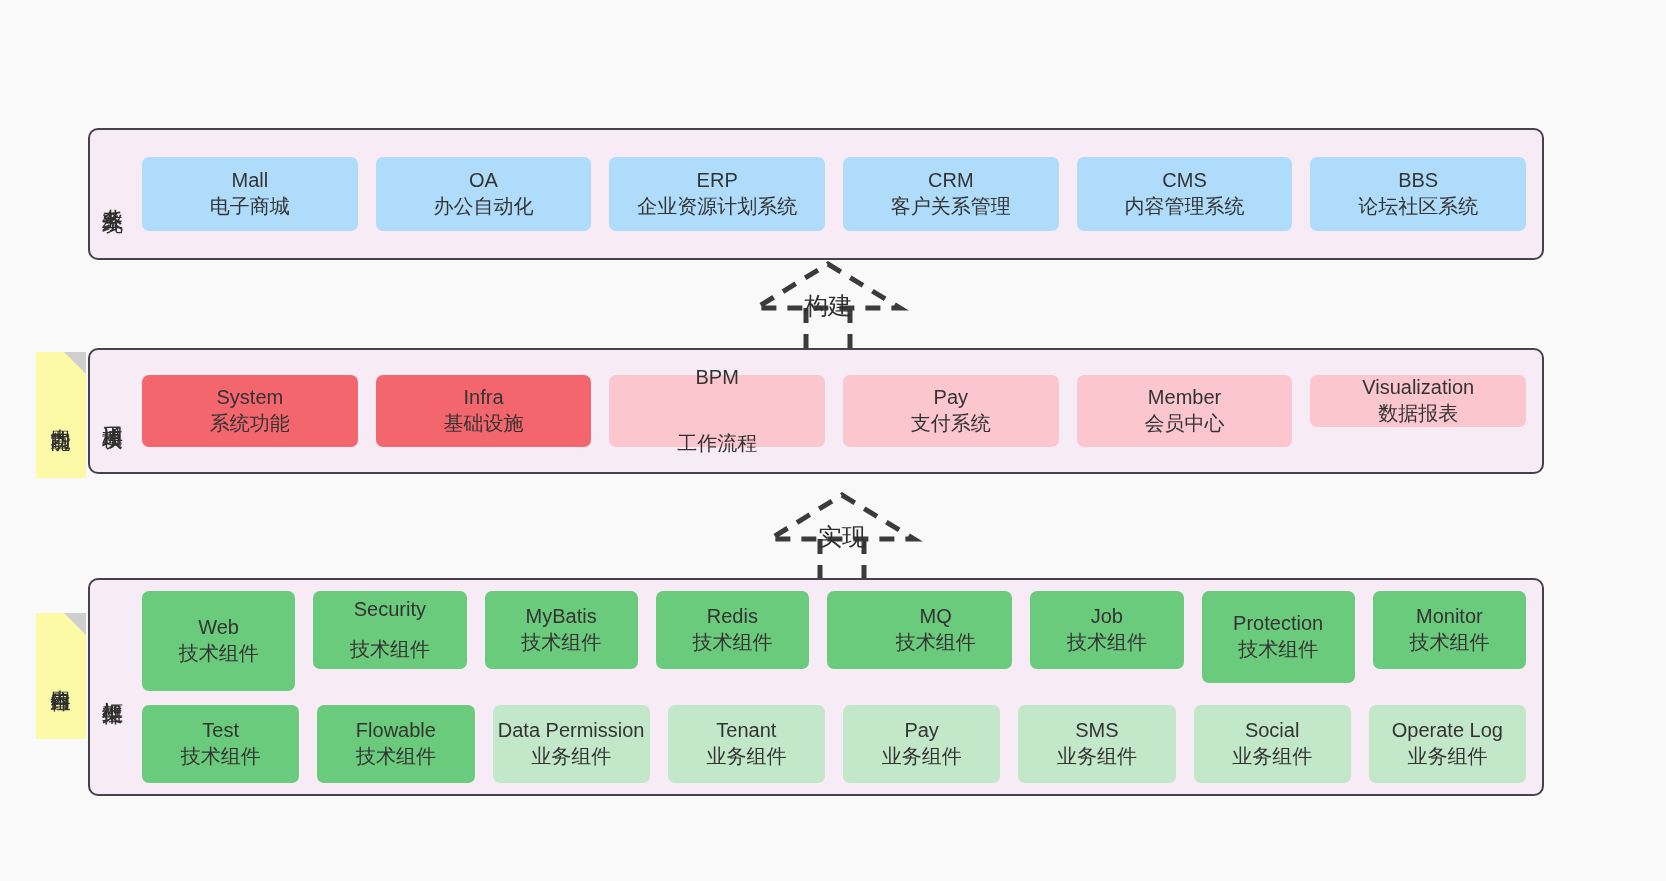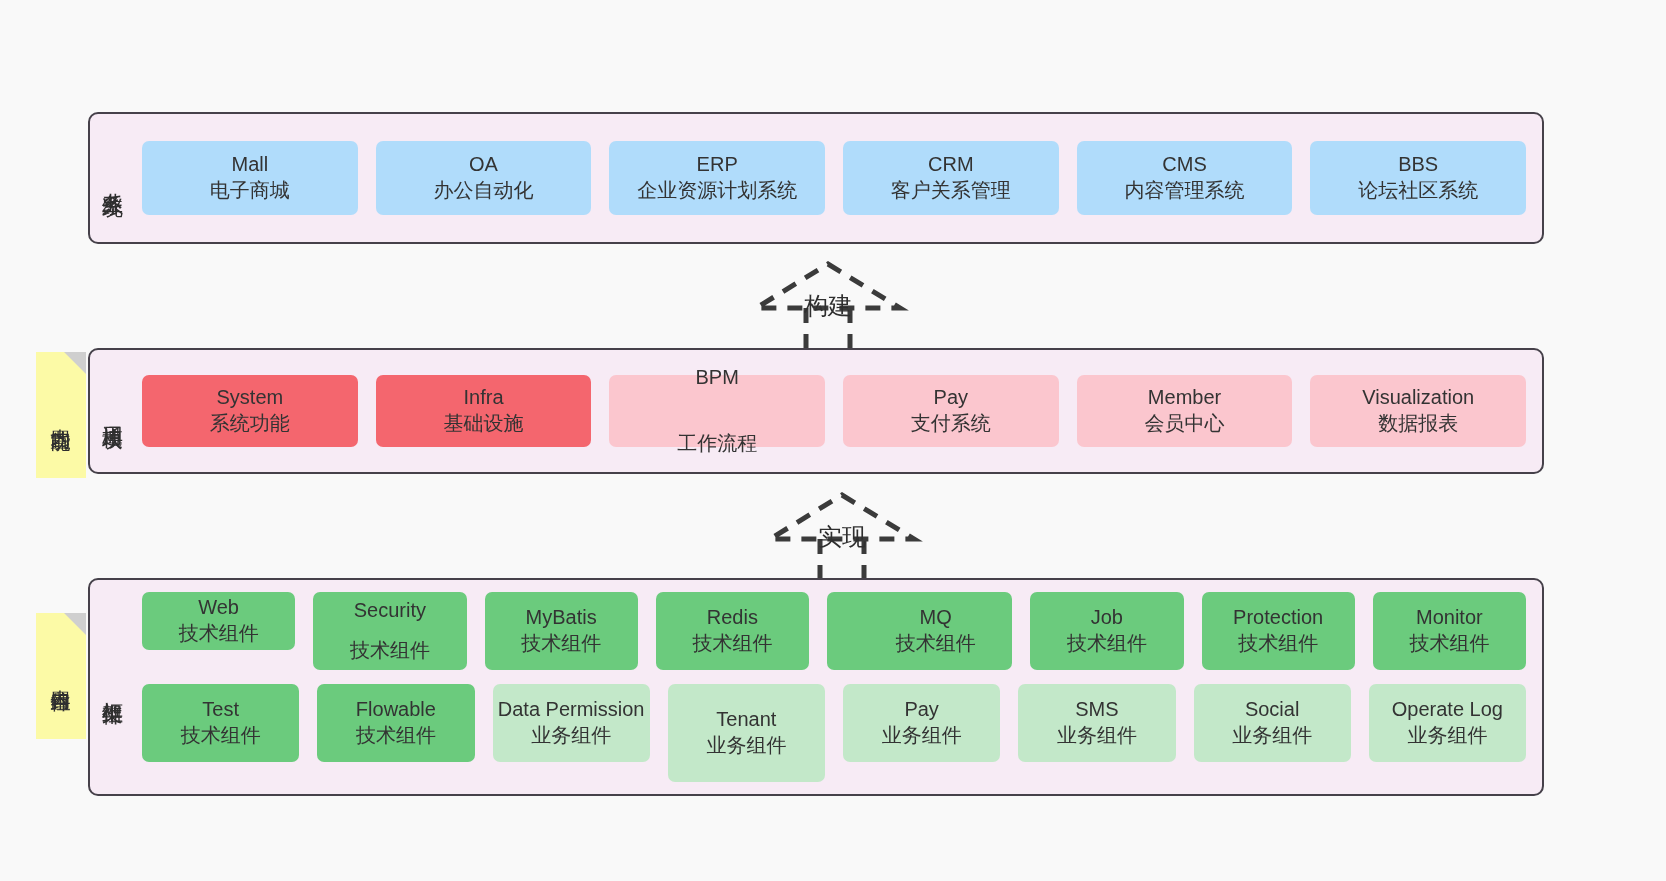--- a/index.html
+++ b/index.html
@@ -131,21 +131,21 @@
     padding: 0 2px;
     user-select: none;
     white-space: nowrap;
   }
 </style>
 </head>
 <body>
 
 <div class="canvas">
 
-  <div class="layer" style="left:88px; top:112px; width:1456px; height:132px;">
+  <div class="layer" style="left:88px; top:128px; width:1456px; height:132px;">
     <div class="layer-title">业务系统</div>
     <div class="layer-body">
       <div class="row">
         <div class="node c-blue" style="height:74px;">
           <span class="en">Mall</span>
           <span class="cn">电子商城</span>
         </div>
         <div class="node c-blue" style="height:74px;">
           <span class="en">OA</span>
           <span class="cn">办公自动化</span>
@@ -200,21 +200,21 @@
           <span class="cn">工作流程</span>
         </div>
         <div class="node c-pink" style="height:72px;">
           <span class="en">Pay</span>
           <span class="cn">支付系统</span>
         </div>
         <div class="node c-pink" style="height:72px;">
           <span class="en">Member</span>
           <span class="cn">会员中心</span>
         </div>
-        <div class="node c-pink" style="height:72px;">
+        <div class="node c-pink" style="height:52px;">
           <span class="en">Visualization</span>
           <span class="cn">数据报表</span>
         </div>
       </div>
     </div>
   </div>
 
   <div class="arrow" style="left:762px; top:489px;">
     <svg width="160" height="92" viewBox="0 0 160 92" aria-hidden="true">
       <polygon points="80,6 152,50 8,50" fill="none" stroke="#3b3b3b" stroke-width="5" stroke-dasharray="15 11" stroke-linecap="butt"></polygon>
@@ -226,21 +226,21 @@
   <div class="note" style="left:36px; top:613px; width:50px; height:126px;">
     <span class="fold"></span>
     <span>内置组件</span>
   </div>
 
   <div class="layer" style="left:88px; top:578px; width:1456px; height:218px;">
     <div class="layer-title">框架组件</div>
     <div class="layer-body">
 
       <div class="row">
-        <div class="node c-green" style="height:58px;">
+        <div class="node c-green" style="height:100px;">
           <span class="en">Web</span>
           <span class="cn">技术组件</span>
         </div>
         <div class="node c-green" style="height:78px;justify-content:space-between;">
           <span class="en">Security</span>
           <span class="cn">技术组件</span>
         </div>
         <div class="node c-green" style="height:78px;">
           <span class="en">MyBatis</span>
           <span class="cn">技术组件</span>
@@ -250,21 +250,21 @@
           <span class="cn">技术组件</span>
         </div>
         <div class="node c-green" style="height:78px;padding-left:36px;">
           <span class="en">MQ</span>
           <span class="cn">技术组件</span>
         </div>
         <div class="node c-green" style="height:78px;">
           <span class="en">Job</span>
           <span class="cn">技术组件</span>
         </div>
-        <div class="node c-green" style="height:78px;">
+        <div class="node c-green" style="height:92px;">
           <span class="en">Protection</span>
           <span class="cn">技术组件</span>
         </div>
         <div class="node c-green" style="height:78px;">
           <span class="en">Monitor</span>
           <span class="cn">技术组件</span>
         </div>
       </div>
 
       <div class="row">
@@ -273,21 +273,21 @@
           <span class="cn">技术组件</span>
         </div>
         <div class="node c-green" style="height:78px;">
           <span class="en">Flowable</span>
           <span class="cn">技术组件</span>
         </div>
         <div class="node c-greenlight" style="height:78px;">
           <span class="en">Data Permission</span>
           <span class="cn">业务组件</span>
         </div>
-        <div class="node c-greenlight" style="height:98px;">
+        <div class="node c-greenlight" style="height:78px;">
           <span class="en">Tenant</span>
           <span class="cn">业务组件</span>
         </div>
         <div class="node c-greenlight" style="height:78px;">
           <span class="en">Pay</span>
           <span class="cn">业务组件</span>
         </div>
         <div class="node c-greenlight" style="height:78px;">
           <span class="en">SMS</span>
           <span class="cn">业务组件</span>

